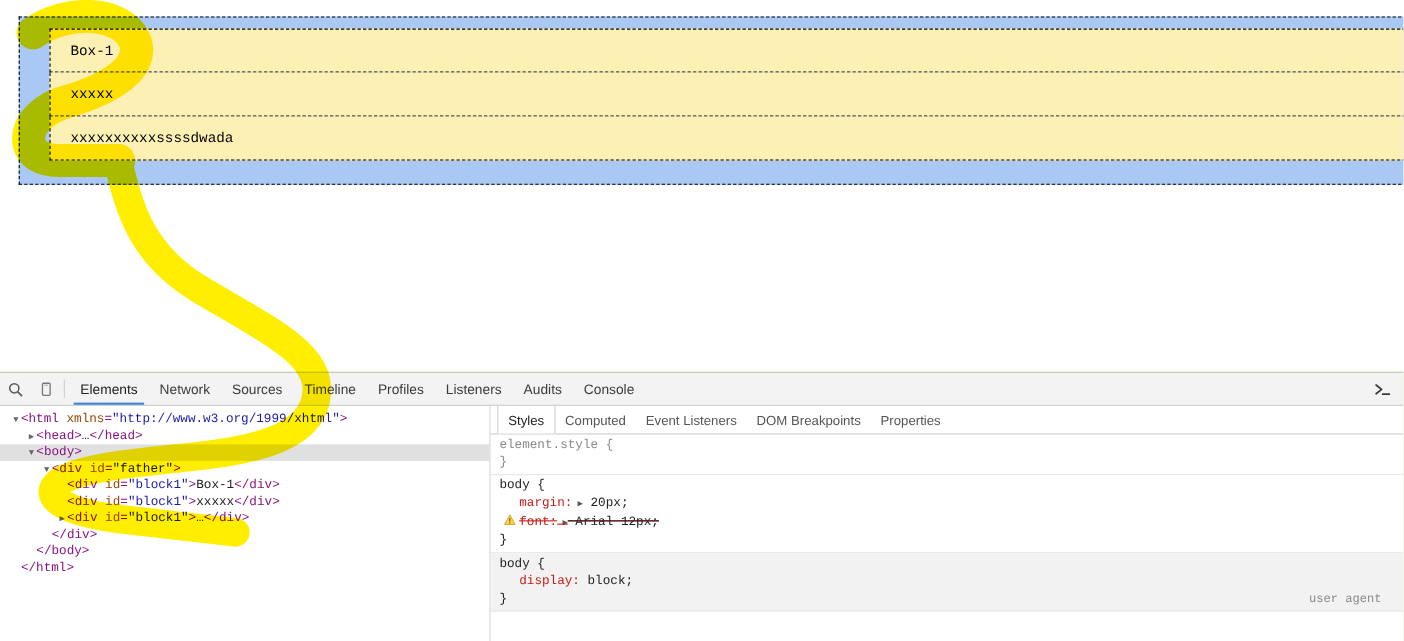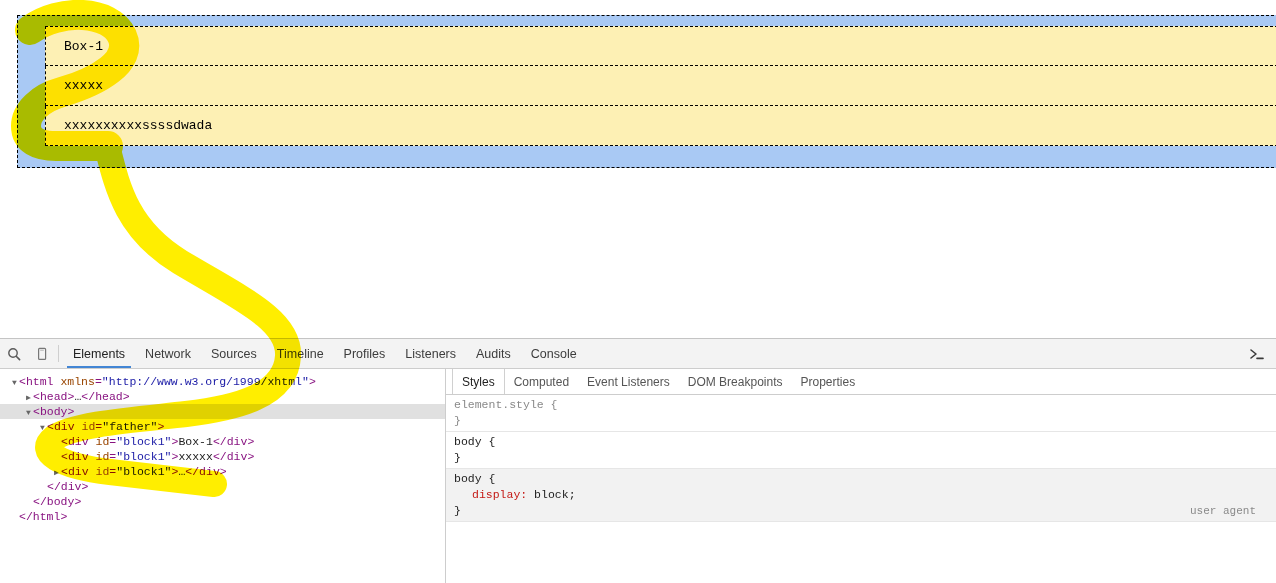--- a/index.html
+++ b/index.html
@@ -346,20 +346,26 @@
         </div>
 
 
         <div id="rules-list">
             <div class="rule muted">
               <div>element.style {</div>
               <div>}</div>
             </div>
             <div class="rule">
               <div>body {</div>
+              <div class="decl" style="position: relative;"><span><span class="prop">margin:</span><span class="expander"> ▶</span><span class="pval"> 20px;</span></span></div>
+              <div class="decl" style="position: relative; padding-left: 18px;"><span class="warn-ico"><svg width="11" height="11" viewBox="0 0 11 11">
+                    <polygon points="5.5,1 10.3,9.8 0.7,9.8" fill="#ffd24d" stroke="#c9a227" stroke-width="0.8"></polygon>
+                    <line x1="5.5" y1="4" x2="5.5" y2="7" stroke="#6b5200" stroke-width="1"></line>
+                    <circle cx="5.5" cy="8.4" r="0.6" fill="#6b5200"></circle>
+                  </svg></span><span class="struck"><span class="prop">font:</span><span class="expander"> ▶</span><span class="pval"> Arial 12px;</span></span></div>
               <div>}</div>
             </div>
             <div class="rule shaded">
               <div>body {</div>
               <span class="origin-label" style="top: 34px;">user agent</span>
               <div class="decl" style="position: relative;"><span><span class="prop">display:</span><span class="pval"> block;</span></span></div>
               <div>}</div>
             </div>
           </div>
 

